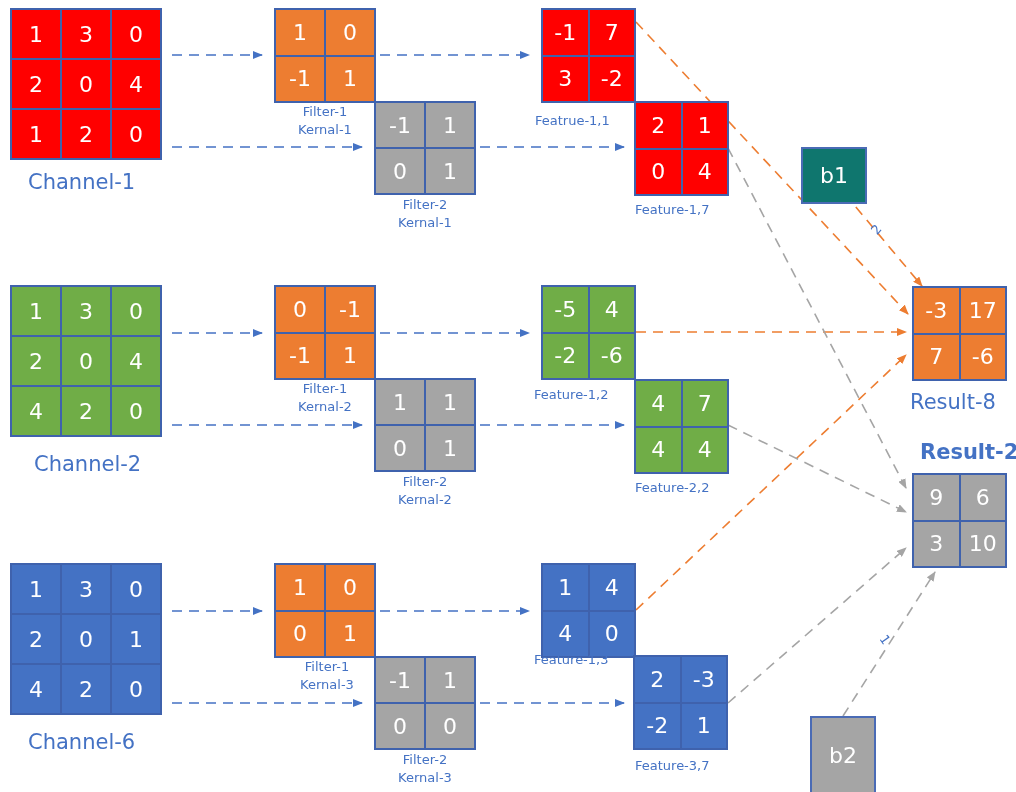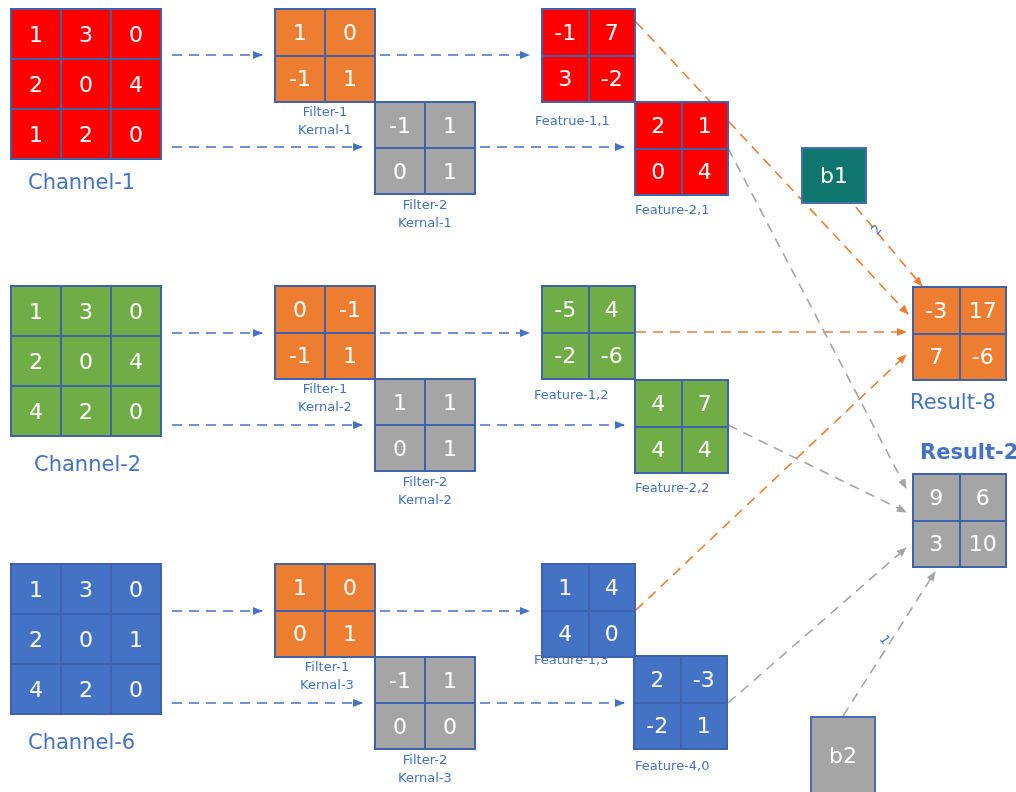--- a/index.html
+++ b/index.html
@@ -95,21 +95,21 @@
       <div class="cell" style="background: rgb(255, 0, 0);">-2</div>
     </div>
   <div class="lbl small" style="left:535px;top:112px;">Featrue-1,1</div>
 
   <div class="matrix" id="fe2-0" style="left: 634px; top: 101px; width: 95px; height: 95px; grid-template-columns: repeat(2, 1fr); grid-template-rows: repeat(2, 1fr);">
       <div class="cell" style="background: rgb(255, 0, 0);">2</div>
       <div class="cell" style="background: rgb(255, 0, 0);">1</div>
       <div class="cell" style="background: rgb(255, 0, 0);">0</div>
       <div class="cell" style="background: rgb(255, 0, 0);">4</div>
     </div>
-  <div class="lbl small" style="left:635px;top:201px;">Feature-2,1</div>
+  <div class="lbl small" style="left:635px;top:201px;">Feature-1,7</div>
 
   <div class="bias" style="left:801px;top:115px;width:66px;height:57px;background:#0f766e;margin-top:32px;">b1</div>
   <div class="wlabel" style="left:872px;top:222px;transform:rotate(-50deg);">2</div>
 
   <div class="matrix" id="ch-1" style="left: 10px; top: 285px; width: 152px; height: 152px; grid-template-columns: repeat(3, 1fr); grid-template-rows: repeat(3, 1fr);">
       <div class="cell" style="background: rgb(112, 173, 71);">1</div>
       <div class="cell" style="background: rgb(112, 173, 71);">3</div>
       <div class="cell" style="background: rgb(112, 173, 71);">0</div>
       <div class="cell" style="background: rgb(112, 173, 71);">2</div>
       <div class="cell" style="background: rgb(112, 173, 71);">0</div>
@@ -216,17 +216,17 @@
       <div class="cell" style="background: rgb(68, 114, 196);">0</div>
     </div>
   <div class="lbl small" style="left:534px;top:651px;">Feature-1,3</div>
 
   <div class="matrix" id="fe2-2" style="left: 633px; top: 655px; width: 95px; height: 95px; grid-template-columns: repeat(2, 1fr); grid-template-rows: repeat(2, 1fr);">
       <div class="cell" style="background: rgb(68, 114, 196);">2</div>
       <div class="cell" style="background: rgb(68, 114, 196);">-3</div>
       <div class="cell" style="background: rgb(68, 114, 196);">-2</div>
       <div class="cell" style="background: rgb(68, 114, 196);">1</div>
     </div>
-  <div class="lbl small" style="left:635px;top:757px;">Feature-4,0</div>
+  <div class="lbl small" style="left:635px;top:757px;">Feature-3,7</div>
 
   <div class="bias" style="left:810px;top:716px;width:66px;height:79px;background:#a5a5a5;">b2</div>
   <div class="wlabel" style="left:881px;top:632px;transform:rotate(55deg);">1</div>
 </div>
 
 </body></html>

